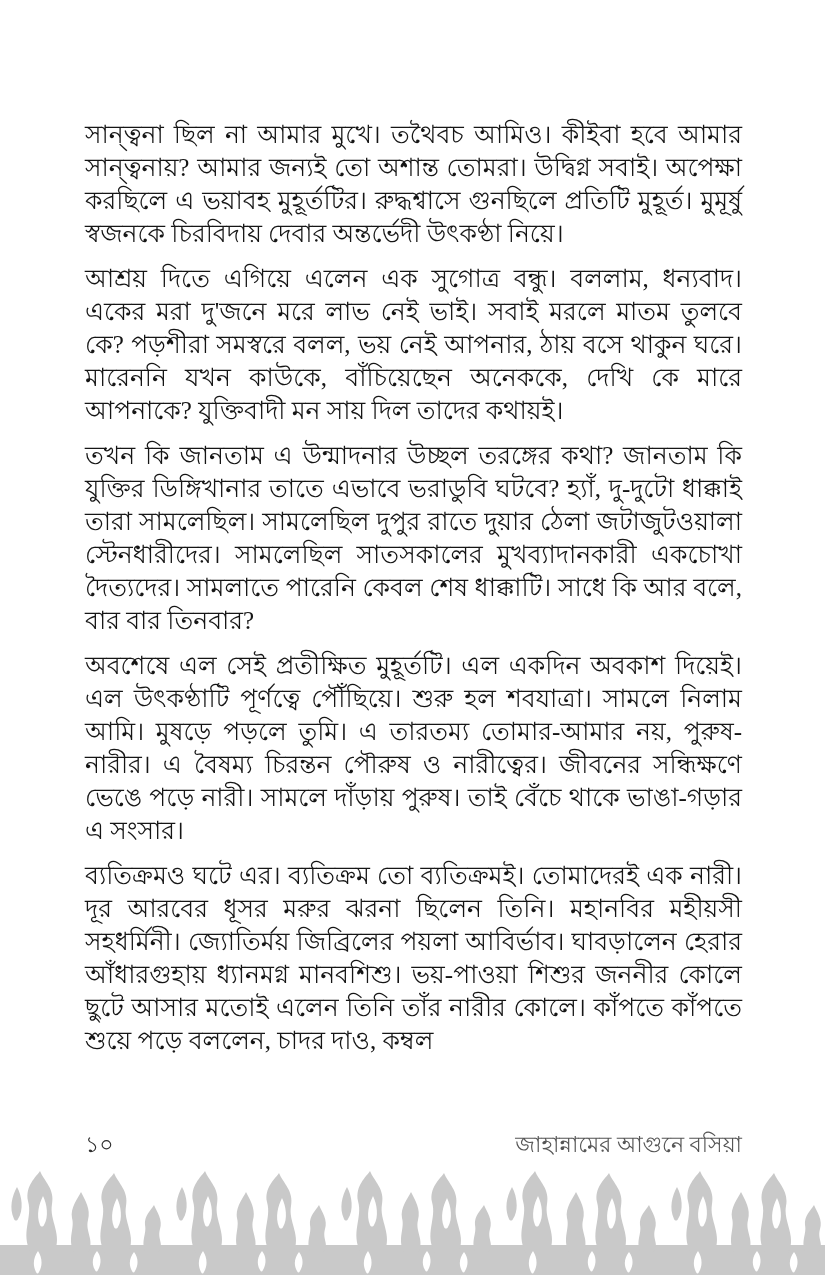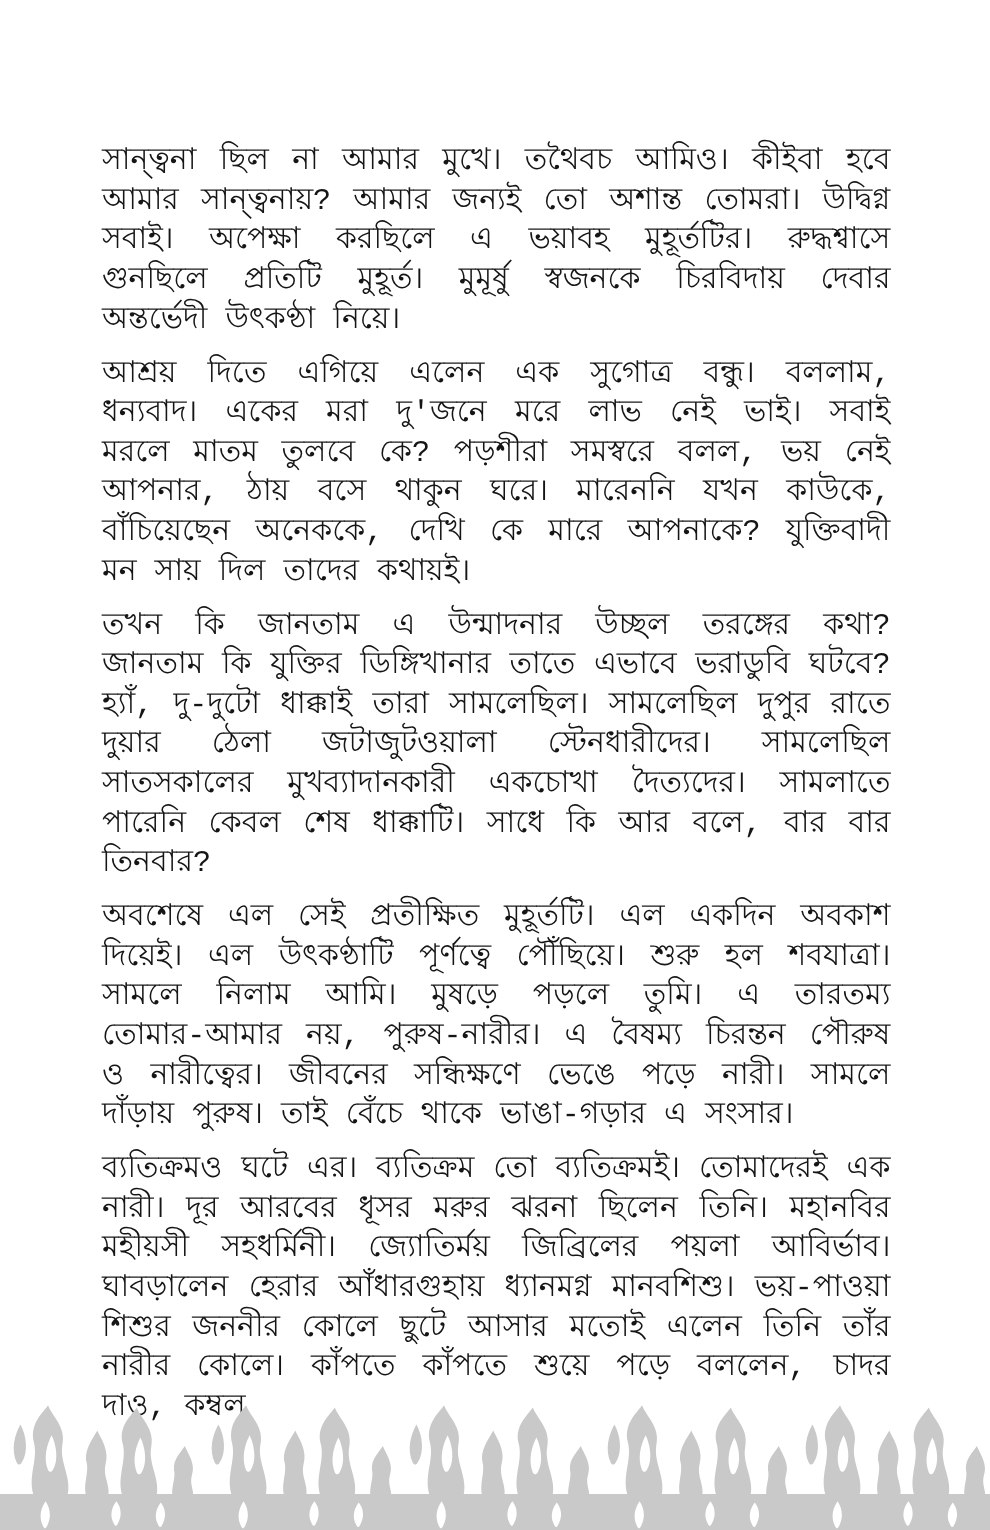--- a/index.html
+++ b/index.html
@@ -11,21 +11,21 @@
   }
   * { margin: 0; padding: 0; box-sizing: border-box; }
   html, body { background: #e9e9e9; }
   body { display: flex; justify-content: center; }
   .page {
     position: relative;
     width: 825px;
     height: 1275px;
     background: var(--background);
     overflow: hidden;
-    font-family: Liberation Mono, monospace;
+    font-family: Liberation Serif, serif;
   }
   .text-block {
     position: absolute;
     top: 0; left: 0; right: 0;
     padding: 118px 83px 0 85px;
     color: var(--text);
     font-size: 25px;
     line-height: 33px;
     text-align: justify;
   }
@@ -59,20 +59,24 @@
 <div class="page">
 
   <main class="text-block">
     <p>সান্ত্বনা ছিল না আমার মুখে। তথৈবচ আমিও। কীইবা হবে আমার সান্ত্বনায়? আমার জন্যই তো অশান্ত তোমরা। উদ্বিগ্ন সবাই। অপেক্ষা করছিলে এ ভয়াবহ মুহূর্তটির। রুদ্ধশ্বাসে গুনছিলে প্রতিটি মুহূর্ত। মুমূর্ষু স্বজনকে চিরবিদায় দেবার অন্তর্ভেদী উৎকণ্ঠা নিয়ে।</p>
     <p>আশ্রয় দিতে এগিয়ে এলেন এক সুগোত্র বন্ধু। বললাম, ধন্যবাদ। একের মরা দু'জনে মরে লাভ নেই ভাই। সবাই মরলে মাতম তুলবে কে? পড়শীরা সমস্বরে বলল, ভয় নেই আপনার, ঠায় বসে থাকুন ঘরে। মারেননি যখন কাউকে, বাঁচিয়েছেন অনেককে, দেখি কে মারে আপনাকে? যুক্তিবাদী মন সায় দিল তাদের কথায়ই।</p>
     <p>তখন কি জানতাম এ উন্মাদনার উচ্ছল তরঙ্গের কথা? জানতাম কি যুক্তির ডিঙ্গিখানার তাতে এভাবে ভরাডুবি ঘটবে? হ্যাঁ, দু-দুটো ধাক্কাই তারা সামলেছিল। সামলেছিল দুপুর রাতে দুয়ার ঠেলা জটাজুটওয়ালা স্টেনধারীদের। সামলেছিল সাতসকালের মুখব্যাদানকারী একচোখা দৈত্যদের। সামলাতে পারেনি কেবল শেষ ধাক্কাটি। সাধে কি আর বলে, বার বার তিনবার?</p>
     <p>অবশেষে এল সেই প্রতীক্ষিত মুহূর্তটি। এল একদিন অবকাশ দিয়েই। এল উৎকণ্ঠাটি পূর্ণত্বে পৌঁছিয়ে। শুরু হল শবযাত্রা। সামলে নিলাম আমি। মুষড়ে পড়লে তুমি। এ তারতম্য তোমার-আমার নয়, পুরুষ-নারীর। এ বৈষম্য চিরন্তন পৌরুষ ও নারীত্বের। জীবনের সন্ধিক্ষণে ভেঙে পড়ে নারী। সামলে দাঁড়ায় পুরুষ। তাই বেঁচে থাকে ভাঙা-গড়ার এ সংসার।</p>
     <p>ব্যতিক্রমও ঘটে এর। ব্যতিক্রম তো ব্যতিক্রমই। তোমাদেরই এক নারী। দূর আরবের ধূসর মরুর ঝরনা ছিলেন তিনি। মহানবির মহীয়সী সহধর্মিনী। জ্যোতির্ময় জিব্রিলের পয়লা আবির্ভাব। ঘাবড়ালেন হেরার আঁধারগুহায় ধ্যানমগ্ন মানবশিশু। ভয়-পাওয়া শিশুর জননীর কোলে ছুটে আসার মতোই এলেন তিনি তাঁর নারীর কোলে। কাঁপতে কাঁপতে শুয়ে পড়ে বললেন, চাদর দাও, কম্বল</p>
   </main>
 
+  <footer class="page-footer">
+    <span class="page-number">১০</span>
+    <span class="running-title">জাহান্নামের আগুনে বসিয়া</span>
+  </footer>
 
   <div class="flames">
     <svg viewBox="0 0 825 104" preserveAspectRatio="none" aria-hidden="true">
       <defs>
         <g id="flame-unit">
 
           <path class="flame-fill" d="M14,48 C9,37 12,25 17,16 C22,25 24,39 18,48 C17,50 15,50 14,48 Z"></path>
 
           <path class="flame-fill" d="M31,82 C20,62 33,47 28,30 C25,15 36,6 40,0 C44,10 55,18 52,33 C49,50 63,63 54,82 Z"></path>
           <path class="flame-hole" d="M40,54 C36,44 39,33 43,25 C47,33 49,46 44,54 C43,56 41,56 40,54 Z"></path>

